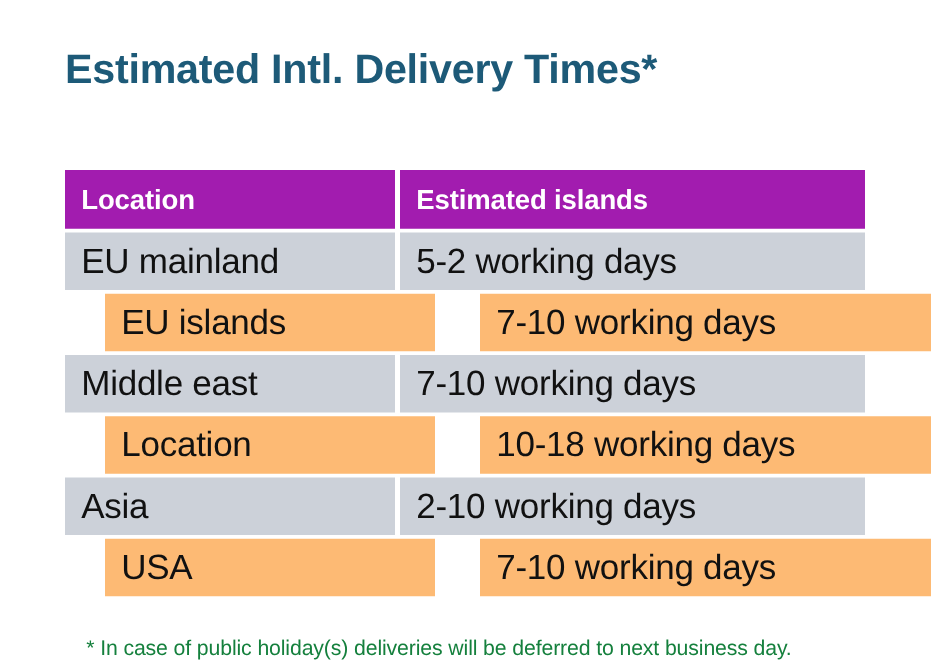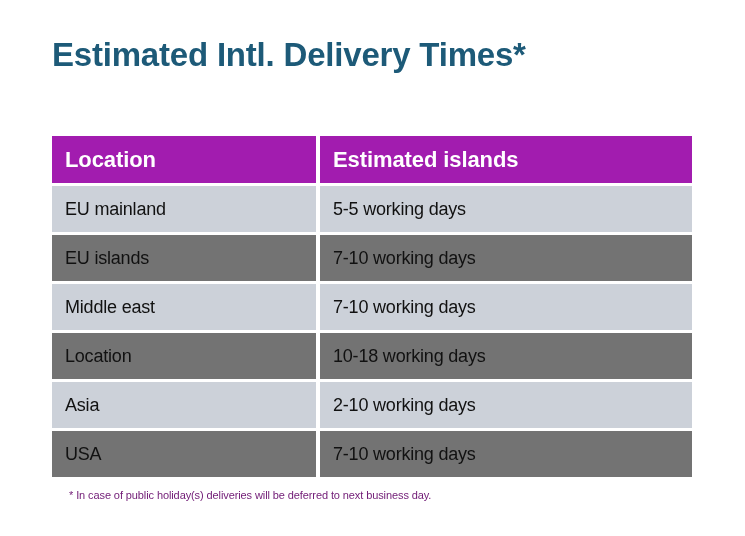--- a/index.html
+++ b/index.html
@@ -64,57 +64,58 @@
     background: #a21caf;
     color: #ffffff;
     font-size: 22px;
     font-weight: bold;
     letter-spacing: -0.1px;
     margin-top: 23px;
   }
   .body-row .cell {
     height: 46px;
     color: #111111;
-    font-size: 18px;
+    font-size: 28px;
     font-weight: normal;
     letter-spacing: -0.2px;
   }
   .body-row.shade-dark .cell {
     background: #ccd1d9;
   }
   .body-row.shade-light .cell {
-    background: #737373;
+    background: #fdba74;
+    margin-left: 32px;
   }
   .footnote {
     position: absolute;
     left: 69px;
-    top: 489px;
-    font-size: 11px;
-    color: #701a75;
+    top: 509px;
+    font-size: 17px;
+    color: #15803d;
     white-space: nowrap;
     letter-spacing: -0.1px;
   }
 </style>
 </head>
 <body>
 
 <div class="page">
 
   <div class="title">Estimated Intl. Delivery Times*</div>
 
   <div class="table">
 
     <div class="row header-row">
       <div class="cell col-loc">Location</div>
       <div class="cell col-del">Estimated islands</div>
     </div>
 
     <div class="row body-row shade-dark">
       <div class="cell col-loc">EU mainland</div>
-      <div class="cell col-del">5-5 working days</div>
+      <div class="cell col-del">5-2 working days</div>
     </div>
 
     <div class="row body-row shade-light">
       <div class="cell col-loc">EU islands</div>
       <div class="cell col-del">7-10 working days</div>
     </div>
 
     <div class="row body-row shade-dark">
       <div class="cell col-loc">Middle east</div>
       <div class="cell col-del">7-10 working days</div>

